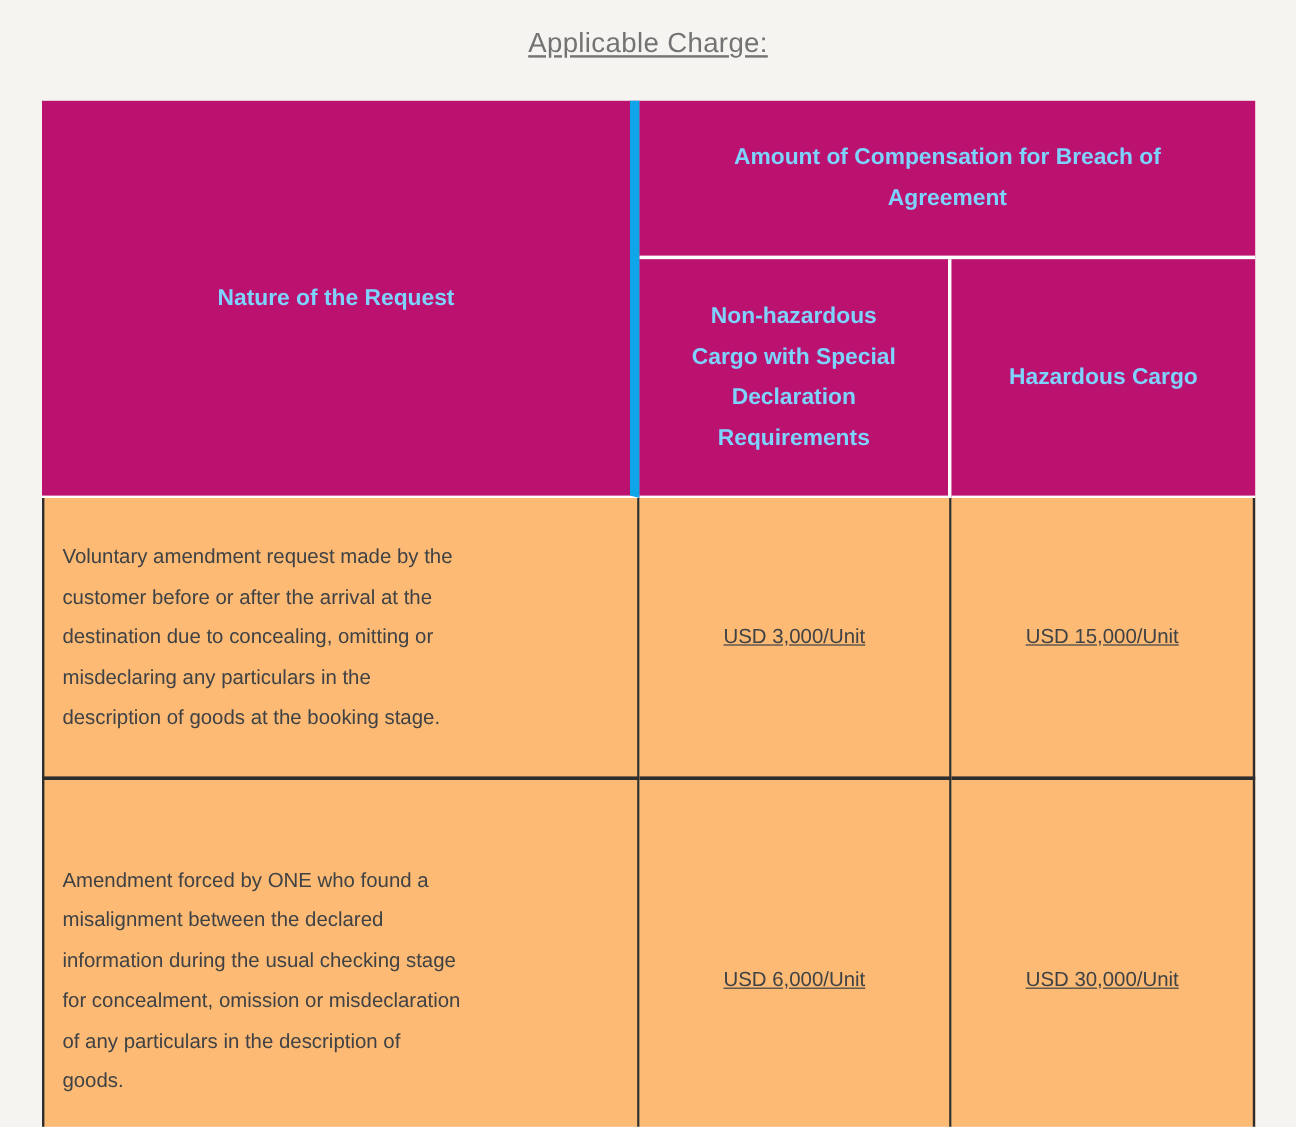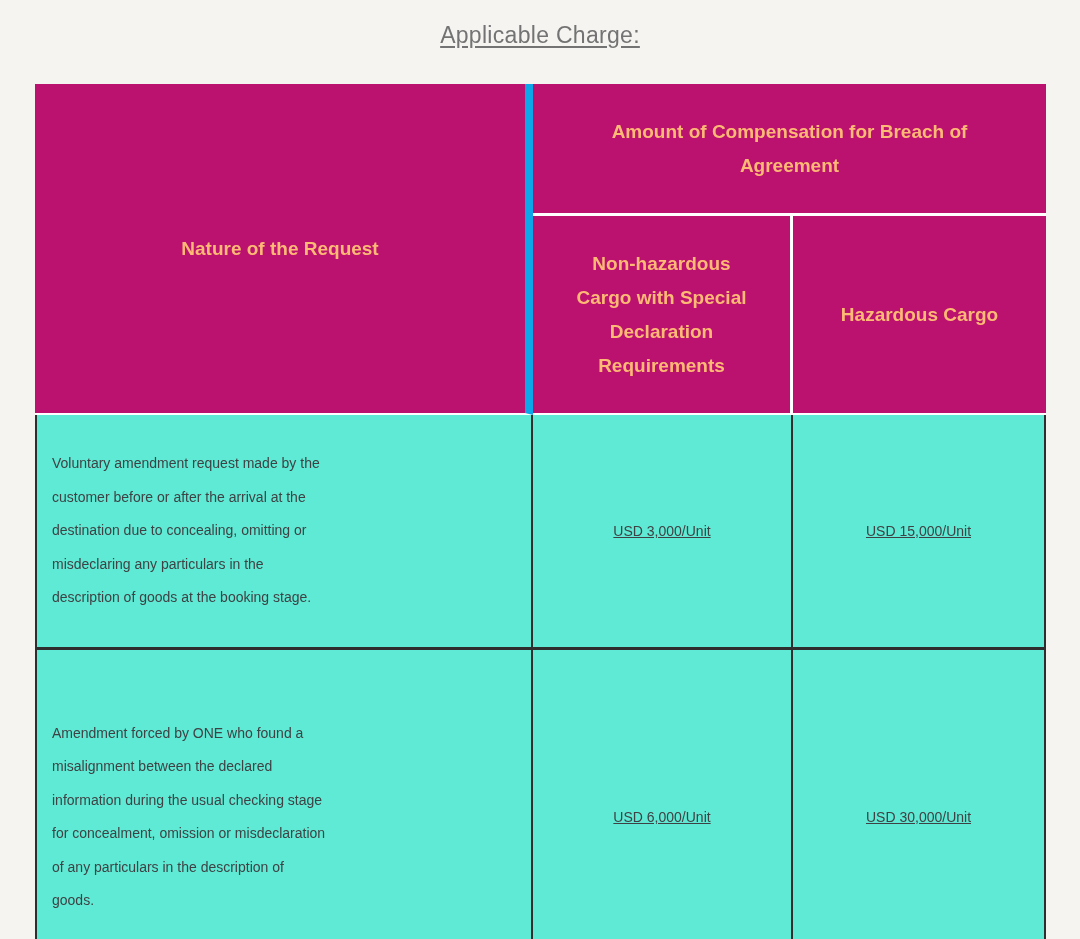--- a/index.html
+++ b/index.html
@@ -34,41 +34,41 @@
     position: absolute;
     left: 35px;
     top: 84px;
     width: 1011px;
     border-collapse: separate;
     border-spacing: 0;
     table-layout: fixed;
   }
   th {
     background: #BB1270;
-    color: #fdba74;
+    color: #7dd3fc;
     font-size: 19px;
     font-weight: bold;
     line-height: 34px;
     text-align: center;
     vertical-align: middle;
     padding: 0 16px;
     white-space: pre-line;
   }
   tr.h-top  { height: 132px; }
   tr.h-sub  { height: 199px; }
   tr.row-1  { height: 235px; }
   tr.row-2  { height: 337px; }
   th.nature  { border-right: 8px solid #0ea5e9; border-bottom: 2px solid #FFFFFF; }
   th.amount  { border-bottom: 3px solid #FFFFFF; }
   th.nonhaz  { border-right: 3px solid #FFFFFF; border-bottom: 2px solid #FFFFFF; }
   th.hazard  { border-bottom: 2px solid #FFFFFF; }
   td {
-    background: #5eead4;
+    background: #fdba74;
     color: #3F4245;
-    font-size: 14px;
+    font-size: 17px;
     vertical-align: middle;
     border-right: 2px solid #2E2E2E;
     border-bottom: 3px solid #2E2E2E;
   }
   td.desc {
     text-align: left;
     padding: 0 20px 0 15px;
     line-height: 33.5px;
     white-space: pre-line;
     border-left: 2px solid #2E2E2E;

